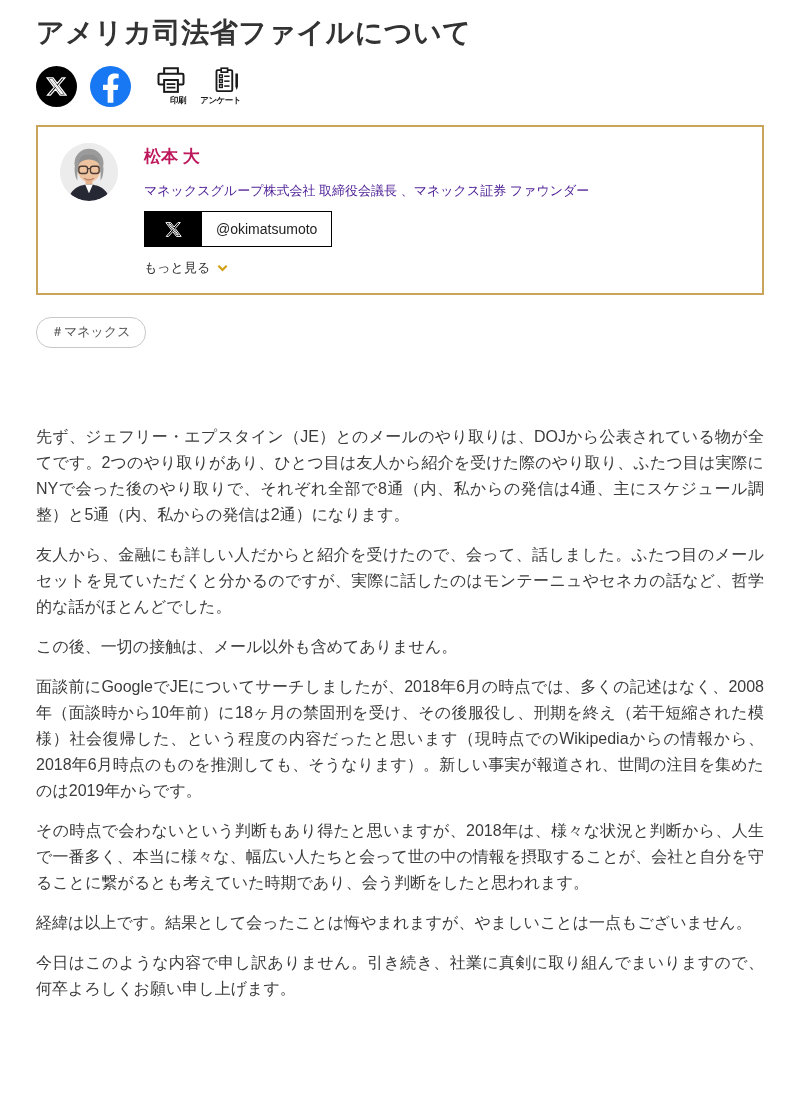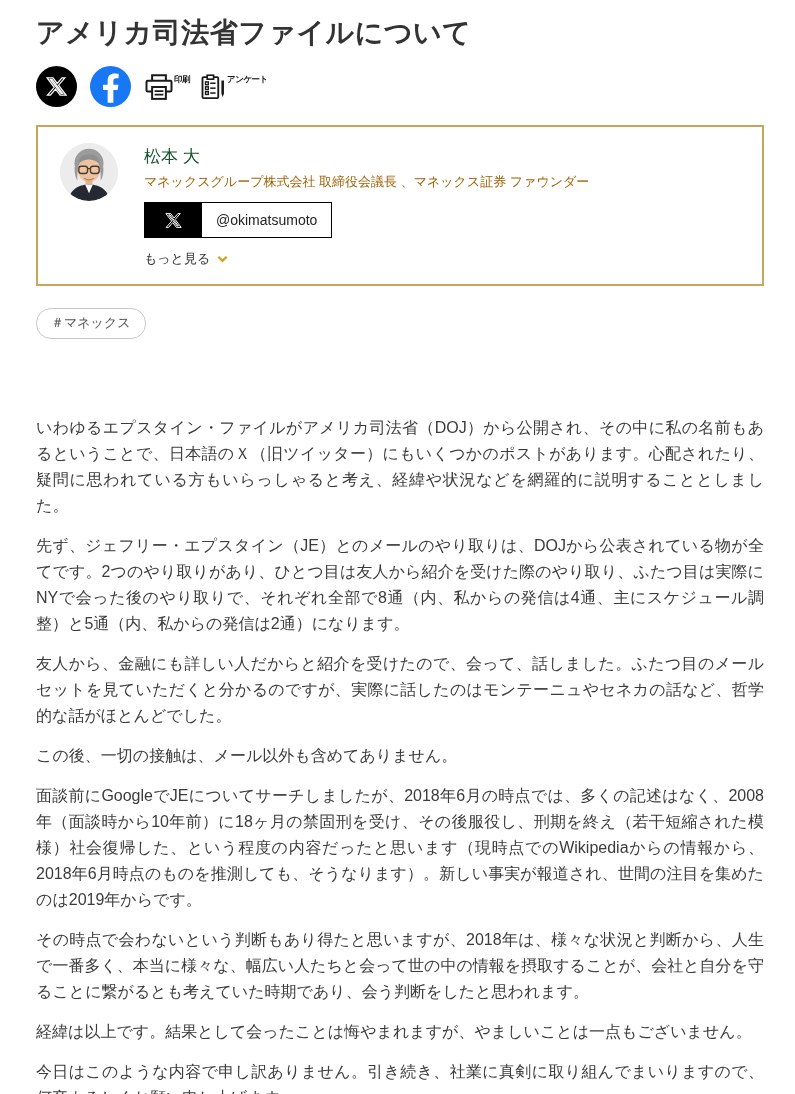--- a/index.html
+++ b/index.html
@@ -31,21 +31,21 @@
   .post-date { font-size: 13px; color: #333; }
   .share-row { display: flex; align-items: center; gap: 13px; }
   .share-circle {
     width: 41px; height: 41px; border-radius: 50%;
     display: flex; align-items: center; justify-content: center;
     cursor: pointer; border: none; padding: 0;
   }
   .share-x-btn { background: #000; }
   .share-fb-btn { background: #1877F2; overflow: hidden; }
   .share-mini {
-    display: flex; flex-direction: row; align-items: flex-start;
+    display: flex; flex-direction: column; align-items: flex-end;
     cursor: pointer; background: none; border: none; padding: 0; width: 42px;
   }
   .share-mini svg { display: block; }
   .share-mini-label {
     font-size: 8.5px; color: #1a1a1a; margin-top: 1px;
     letter-spacing: -0.5px; white-space: nowrap; font-weight: bold;
   }
 
   
   .profile-card {
@@ -55,22 +55,22 @@
     display: flex;
     gap: 26px;
     background: #fff;
   }
   .avatar {
     width: 58px; height: 58px; border-radius: 50%;
     overflow: hidden; flex: 0 0 58px;
     background: #ececec;
   }
   .profile-info { padding-top: 2px; }
-  .profile-name { font-size: 17px; font-weight: normal; color: #14532d; margin-bottom: 5px; }
-  .profile-role { font-size: 13px; color: #a16207; margin-bottom: 11px; }
+  .profile-name { font-size: 17px; font-weight: bold; color: #be185d; margin-bottom: 14px; }
+  .profile-role { font-size: 13px; color: #4c1d95; margin-bottom: 11px; }
   .x-badge {
     display: inline-flex; align-items: stretch;
     border: 1px solid #000; height: 36px;
     text-decoration: none; cursor: pointer; background: #fff;
   }
   .x-badge-logo {
     background: #000; width: 57px;
     display: flex; align-items: center; justify-content: center;
   }
   .x-badge-handle {
@@ -208,21 +208,20 @@
         </button>
       </div>
     </div>
   </div>
 
   <div class="tag-row">
     <a class="tag-pill">＃マネックス</a>
   </div>
 
   <div class="article-body">
-    <p>いわゆるエプスタイン・ファイルがアメリカ司法省（DOJ）から公開され、その中に私の名前もあるということで、日本語のＸ（旧ツイッター）にもいくつかのポストがあります。心配されたり、疑問に思われている方もいらっしゃると考え、経緯や状況などを網羅的に説明することとしました。</p>
     <p>先ず、ジェフリー・エプスタイン（JE）とのメールのやり取りは、DOJから公表されている物が全てです。2つのやり取りがあり、ひとつ目は友人から紹介を受けた際のやり取り、ふたつ目は実際にNYで会った後のやり取りで、それぞれ全部で8通（内、私からの発信は4通、主にスケジュール調整）と5通（内、私からの発信は2通）になります。</p>
     <p>友人から、金融にも詳しい人だからと紹介を受けたので、会って、話しました。ふたつ目のメールセットを見ていただくと分かるのですが、実際に話したのはモンテーニュやセネカの話など、哲学的な話がほとんどでした。</p>
     <p>この後、一切の接触は、メール以外も含めてありません。</p>
     <p>面談前にGoogleでJEについてサーチしましたが、2018年6月の時点では、多くの記述はなく、2008年（面談時から10年前）に18ヶ月の禁固刑を受け、その後服役し、刑期を終え（若干短縮された模様）社会復帰した、という程度の内容だったと思います（現時点でのWikipediaからの情報から、2018年6月時点のものを推測しても、そうなります）。新しい事実が報道され、世間の注目を集めたのは2019年からです。</p>
     <p>その時点で会わないという判断もあり得たと思いますが、2018年は、様々な状況と判断から、人生で一番多く、本当に様々な、幅広い人たちと会って世の中の情報を摂取することが、会社と自分を守ることに繋がるとも考えていた時期であり、会う判断をしたと思われます。</p>
     <p>経緯は以上です。結果として会ったことは悔やまれますが、やましいことは一点もございません。</p>
     <p>今日はこのような内容で申し訳ありません。引き続き、社業に真剣に取り組んでまいりますので、何卒よろしくお願い申し上げます。</p>
   </div>
 
 </div>

